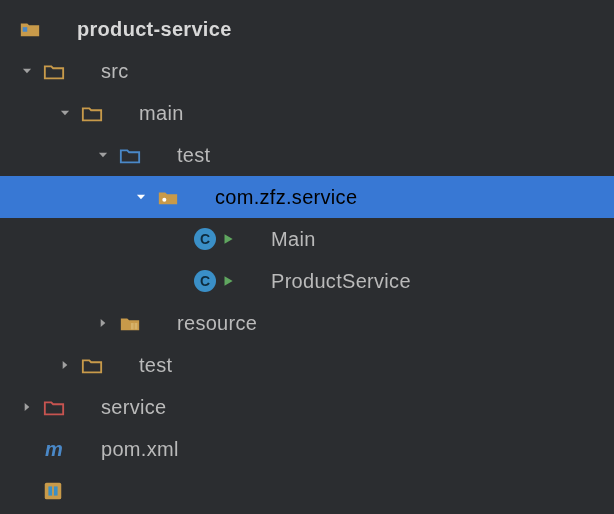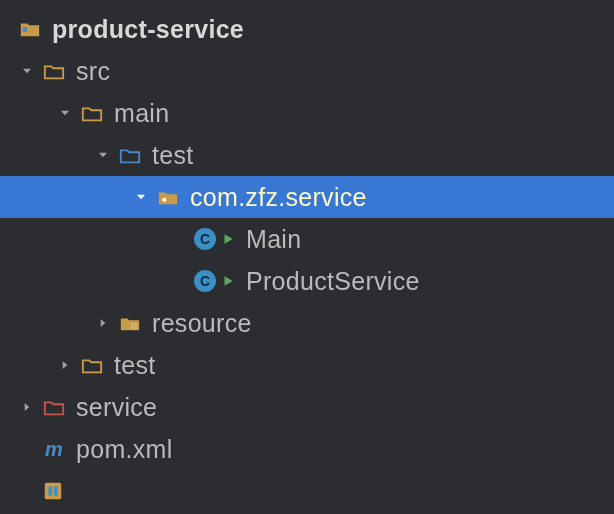--- a/index.html
+++ b/index.html
@@ -16,21 +16,21 @@
     .tree-row {
       display: flex;
       align-items: center;
       height: 42px;
       padding-left: 0;
       cursor: pointer;
       white-space: nowrap;
     }
     .tree-row.selected {
       background: #3878d4;
-      color: #fef9c3;
+      color: #000000;
       align-items: center;
     }
     .indent { display: inline-block; }
     .arrow {
       width: 18px;
       height: 18px;
       display: inline-flex;
       align-items: center;
       justify-content: center;
       margin-right: 6px;
@@ -40,22 +40,23 @@
       width: 24px;
       height: 24px;
       display: inline-flex;
       align-items: center;
       justify-content: center;
       margin-right: 10px;
       flex-shrink: 0;
     }
     .icon svg { width: 22px; height: 22px; }
     .label {
-      font-size: 25px;
+      font-size: 20px;
       letter-spacing: 0.3px;
+      margin-left: 25px;
     }
     .label.bold { font-weight: 600; color: #d8d8d8; }
     .class-icon-wrap {
       display: inline-flex;
       align-items: center;
       gap: 4px;
       margin-right: 10px;
     }
     .class-badge {
       width: 22px; height: 22px;

